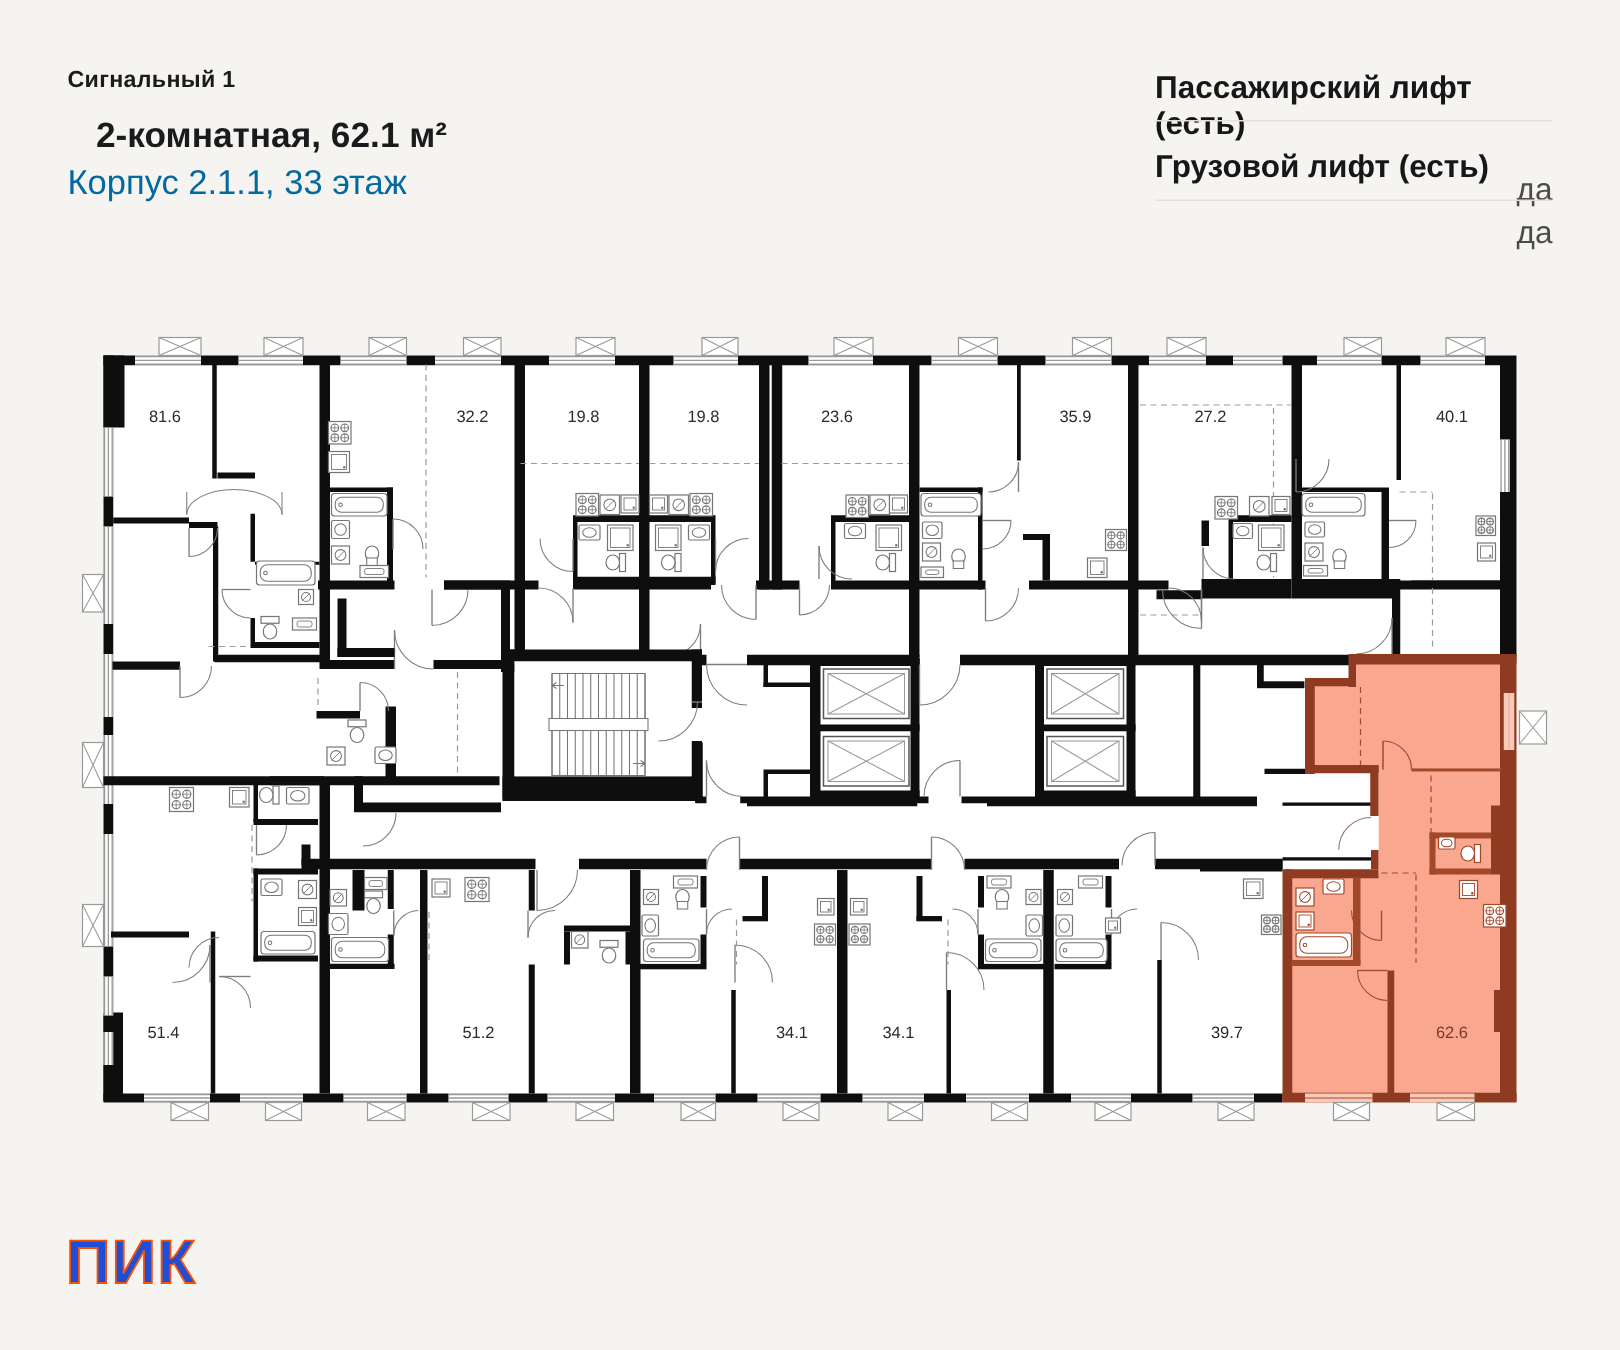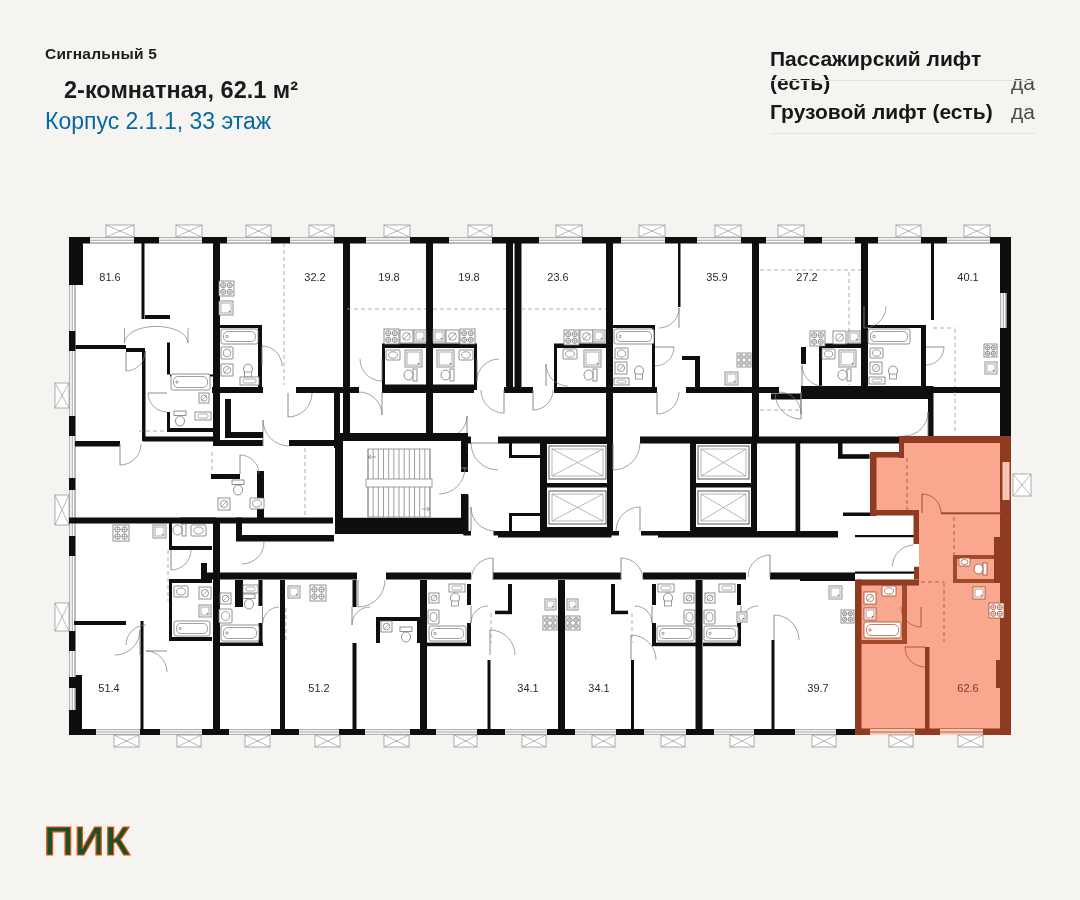--- a/index.html
+++ b/index.html
@@ -1,26 +1,26 @@
 <!DOCTYPE html>
 <html><head><meta charset="utf-8">
 <style>
 html,body{margin:0;padding:0;background:#f6f4f1;width:1080px;height:900px;overflow:hidden;}
 body{font-family:"Liberation Sans",sans-serif;position:relative;}
 .hdr1{position:absolute;left:45px;top:45px;font-size:15.5px;font-weight:bold;color:#1b1b1d;letter-spacing:0.2px;}
 .hdr2{position:absolute;left:44px;top:77px;font-size:23.5px;font-weight:bold;color:#1b1b1d;margin-left:20px;}
 .hdr3{position:absolute;left:45px;top:108px;font-size:23px;font-weight:400;color:#0369a1;}
 .rrow{position:absolute;left:770px;width:265px;font-size:21px;font-weight:bold;color:#17171a;}
-.rrow .v{float:right;font-weight:400;color:#4b4b4d;}
+.rrow .v{float:right;font-weight:400;color:#4b4b4d;margin-top:44px;}
 .rline{position:absolute;left:770px;width:265px;border-bottom:1px solid #e4e1de;}
-.logo{position:absolute;left:44px;top:818px;font-size:41px;font-weight:bold;color:#14532d;letter-spacing:1px;-webkit-text-stroke:1.2px #f4520b;}
+.logo{position:absolute;left:44px;top:818px;font-size:41px;font-weight:bold;color:#1d4ed8;letter-spacing:1px;-webkit-text-stroke:1.2px #f4520b;}
 </style></head>
 <body>
 
-<div class="hdr1">Сигнальный 5</div>
+<div class="hdr1">Сигнальный 1</div>
 
 <div class="hdr2">2-комнатная, 62.1 м²</div>
 
 <div class="hdr3">Корпус 2.1.1, 33 этаж</div>
 
 <div class="rrow" style="top:47px;">Пассажирский лифт (есть)<span class="v">да</span></div>
 
 <div class="rline" style="top:80px;"></div>
 
 <div class="rrow" style="top:100px;">Грузовой лифт (есть)<span class="v">да</span></div>

